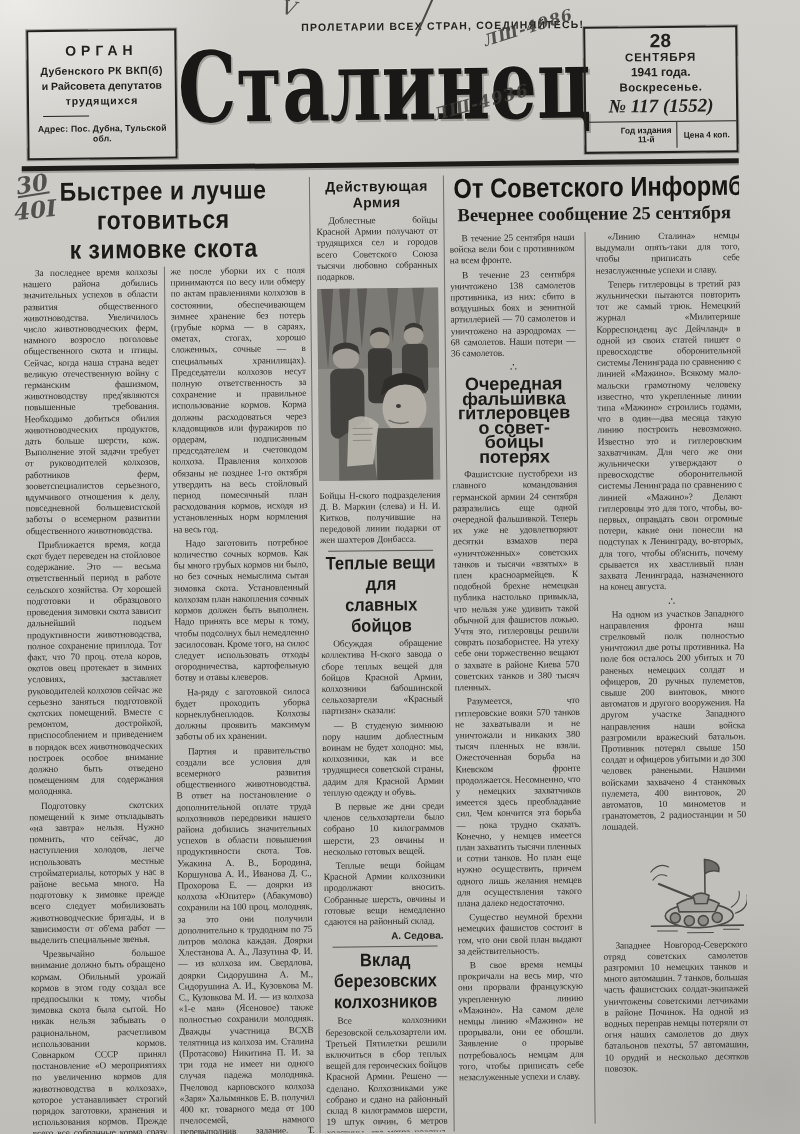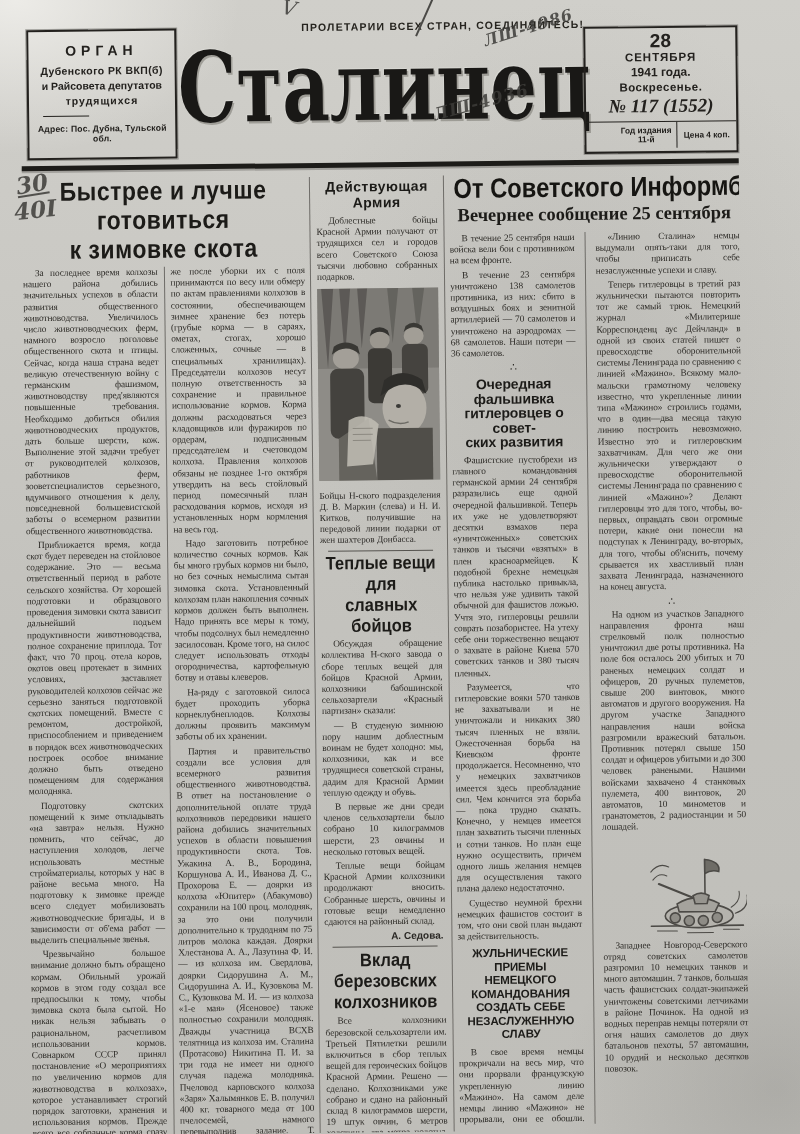--- a/index.html
+++ b/index.html
@@ -86,21 +86,21 @@
   .right-sec{position:absolute;left:452px;top:174px;width:290px;height:958px;overflow:hidden;}
   .headline2{font-family:"Liberation Sans",sans-serif;font-weight:bold;font-size:24.5px;
      color:#161512;text-align:center;white-space:nowrap;transform:scaleX(.97) scaleY(1.12);
      transform-origin:50% 0;margin:0 0 4px 0;}
   .subhead2{font-family:"Liberation Serif",serif;font-weight:bold;font-size:18.5px;
      text-align:center;color:#1c1b18;margin:2px 0 7px 0;}
   .inf-cols{display:flex;}
   .inf-a{width:129px;height:892px;overflow:hidden;}
   .inf-b{width:149px;height:892px;overflow:hidden;border-left:1px solid #6e6c68;
      margin-left:10px;padding-left:10px;box-sizing:content-box;}
-  .inf-sub{font-family:"Liberation Sans",sans-serif;font-weight:bold;font-size:14px;line-height:14.5px;
+  .inf-sub{font-family:"Liberation Sans",sans-serif;font-weight:bold;font-size:18px;line-height:14.5px;
      text-align:center;color:#1c1b18;margin:5px 0 5px 0;}
   .inf-sub.caps{font-size:11.5px;line-height:13.5px;}
   .tank{float:right;width:104px;height:102px;margin:2px 0 0 5px;shape-outside:inset(0);}
 </style>
 </head>
 <body>
 
 <div class="page">
   <div class="tilt">
 
@@ -208,26 +208,25 @@
       <div class="headline2">От Советского Информбюро</div>
       <div class="subhead2">Вечернее сообщение 25 сентября</div>
       <div class="inf-cols">
         <div class="inf-a body-text">
           <p>В течение 25 сентября наши войска вели бои с противником на всем фронте.</p>
           <p>В течение 23 сентября уничтожено 138 самолетов противника, из них: сбито в воздушных боях и зенитной артиллерией — 70 самолетов и уничтожено на аэродромах — 68 самолетов. Наши потери — 36 самолетов.</p>
           <div class="asterism">∴</div>
           <div class="inf-sub">
             <div>Очередная фальшивка</div>
             <div>гитлеровцев о совет-</div>
-            <div>ских развития</div>
+            <div>бойцы потерях</div>
           </div>
           <p>Фашистские пустобрехи из главного командования германской армии 24 сентября разразились еще одной очередной фальшивкой. Теперь их уже не удовлетворяют десятки взмахов пера «уничтоженных» советских танков и тысячи «взятых» в плен красноармейцев. К подобной брехне немецкая публика настолько привыкла, что нельзя уже удивить такой обычной для фашистов ложью. Учтя это, гитлеровцы решили соврать позабористее. На утеху себе они торжественно вещают о захвате в районе Киева 570 советских танков и 380 тысяч пленных.</p>
           <p>Разумеется, что гитлеровские вояки 570 танков не захватывали и не уничтожали и никаких 380 тысяч пленных не взяли. Ожесточенная борьба на Киевском фронте продолжается. Несомненно, что у немецких захватчиков имеется здесь преобладание сил. Чем кончится эта борьба — пока трудно сказать. Конечно, у немцев имеется план захватить тысячи пленных и сотни танков. Но план еще нужно осуществить, причем одного лишь желания немцев для осуществления такого плана далеко недостаточно.</p>
           <p>Существо неумной брехни немецких фашистов состоит в том, что они свой план выдают за действительность.</p>
-          <div class="inf-sub caps">ЖУЛЬНИЧЕСКИЕ ПРИЕМЫ НЕМЕЦКОГО КОМАНДОВАНИЯ СОЗДАТЬ СЕБЕ НЕЗАСЛУЖЕННУЮ СЛАВУ</div>
           <p>В свое время немцы прокричали на весь мир, что они прорвали французскую укрепленную линию «Мажино». На самом деле немцы линию «Мажино» не прорывали, они ее обошли. Заявление о прорыве потребовалось немцам для того, чтобы приписать себе незаслуженные успехи и славу.</p>
 
         </div>
         <div class="inf-b body-text">
           <p>«Линию Сталина» немцы выдумали опять-таки для того, чтобы приписать себе незаслуженные успехи и славу.</p>
           <p>Теперь гитлеровцы в третий раз жульнически пытаются повторить тот же самый трюк. Немецкий журнал «Милитерише Корреспонденц аус Дейчланд» в одной из своих статей пишет о превосходстве оборонительной системы Ленинграда по сравнению с линией «Мажино». Всякому мало-мальски грамотному человеку известно, что укрепленные линии типа «Мажино» строились годами, что в один—два месяца такую линию построить невозможно. Известно это и гитлеровским захватчикам. Для чего же они жульнически утверждают о превосходстве оборонительной системы Ленинграда по сравнению с линией «Мажино»? Делают гитлеровцы это для того, чтобы, во-первых, оправдать свои огромные потери, какие они понесли на подступах к Ленинграду, во-вторых, для того, чтобы об'яснить, почему срывается их хвастливый план захвата Ленинграда, назначенного на конец августа.</p>
           <div class="asterism">∴</div>
           <p>На одном из участков Западного направления фронта наш стрелковый полк полностью уничтожил две роты противника. На поле боя осталось 200 убитых и 70 раненых немецких солдат и офицеров, 20 ручных пулеметов, свыше 200 винтовок, много автоматов и другого вооружения. На другом участке Западного направления наши войска разгромили вражеский батальон. Противник потерял свыше 150 солдат и офицеров убитыми и до 300 человек ранеными. Нашими войсками захвачено 4 станковых пулемета, 400 винтовок, 20 автоматов, 10 минометов и гранатометов, 2 радиостанции и 50 лошадей.</p>
           <svg class="tank" viewBox="0 0 104 102" xmlns="http://www.w3.org/2000/svg">
             <g stroke="#4c4a46" stroke-width="1.6" fill="none" stroke-linecap="round">

